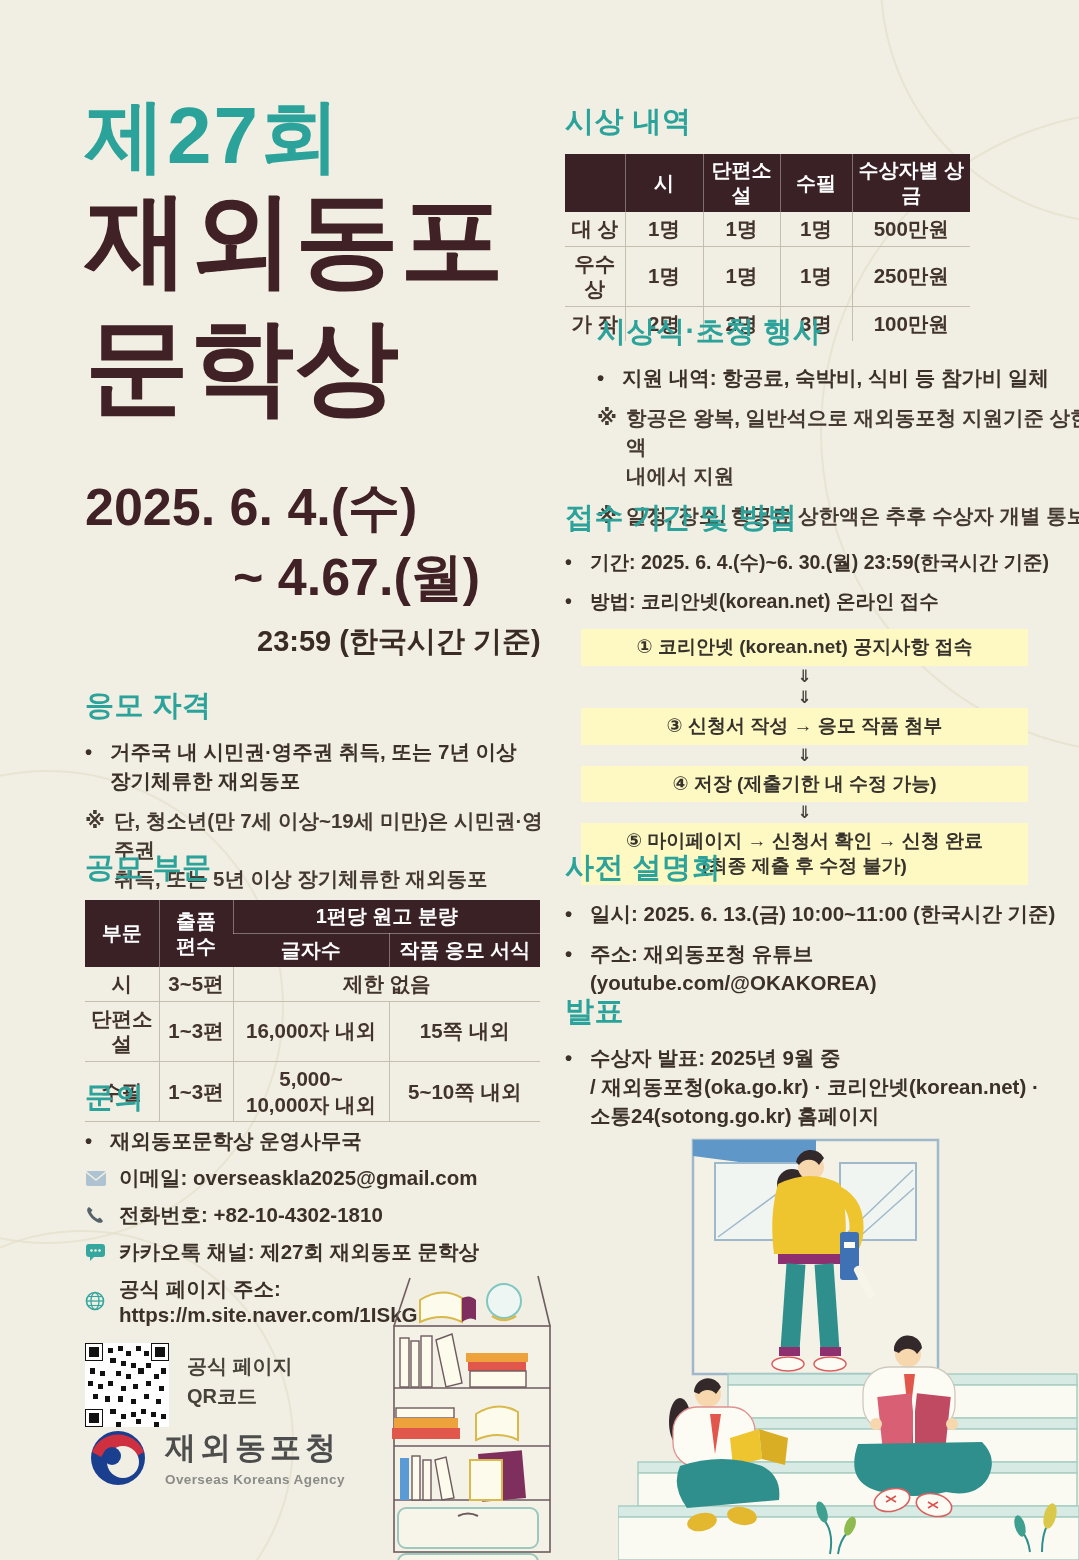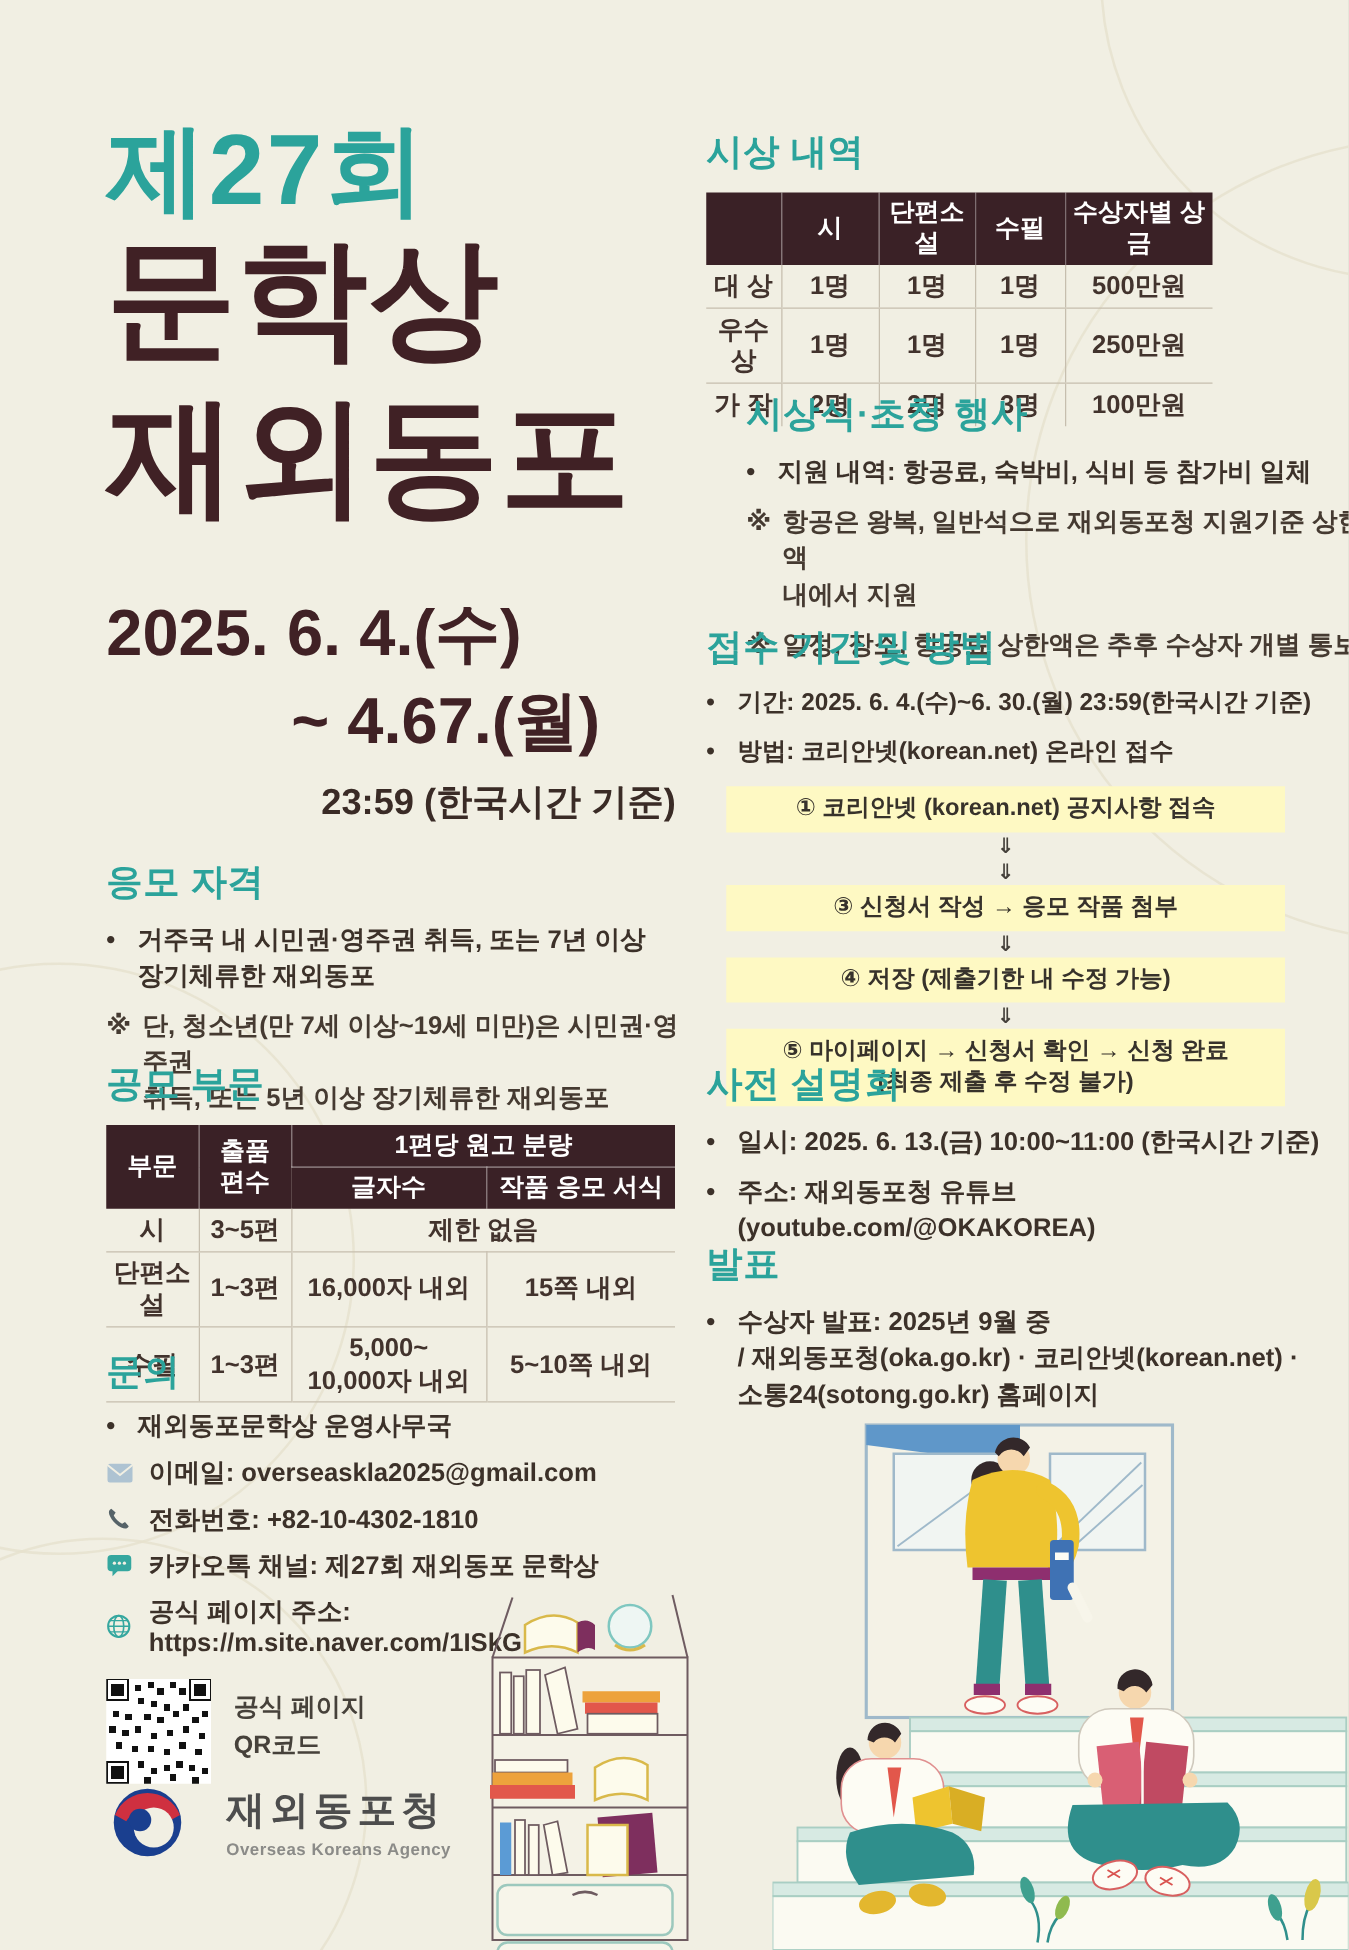--- a/index.html
+++ b/index.html
@@ -45,38 +45,38 @@
         padding:6px 4px;line-height:1.3;}
   .step-arrow{text-align:center;font-size:17px;line-height:1;padding:2px 0;color:#44403a;font-weight:700;}
 
   
   .contact-row{display:flex;align-items:center;gap:10px;margin-top:9px;font-size:20.5px;font-weight:600;color:#3c3129;}
   .contact-row .cicon{flex:0 0 24px;height:22px;display:flex;align-items:center;}
   .qr-row{display:flex;align-items:flex-start;gap:18px;margin-top:16px;}
   .qr-label{font-size:20px;font-weight:600;color:#46413a;line-height:1.5;margin-top:8px;}
 
   
-  .logo-row{display:flex;align-items:center;gap:30px;}
+  .logo-row{display:flex;align-items:center;gap:14px;}
   .logo-ko{font-size:31px;font-weight:700;color:#4d4d4d;letter-spacing:4px;}
   .logo-en{font-size:13.5px;font-weight:600;color:#8b8b88;margin-top:3px;letter-spacing:.4px;}
 </style>
 </head>
 <body>
 
 <div class="poster">
 
   <div class="bg-circle" style="left:820px;top:110px;width:640px;height:640px;"></div>
   <div class="bg-circle" style="left:-190px;top:770px;width:470px;height:470px;"></div>
   <div class="bg-circle" style="left:-130px;top:1230px;width:420px;height:420px;"></div>
   <div class="bg-circle" style="left:880px;top:-260px;width:480px;height:480px;"></div>
 
   <div class="abs" style="left:85px;top:96px;">
     <div class="title-edition">제27회</div>
+    <div class="title-name">재외동포</div>
     <div class="title-name">문학상</div>
-    <div class="title-name">재외동포</div>
   </div>
 
   <div class="abs" style="left:85px;top:472px;width:470px;">
     <div class="period-line">2025. 6. 4.(수)</div>
     <div class="period-line period-line2">~ 4.67.(월)</div>
     <div class="period-line3">23:59 (한국시간 기준)</div>
   </div>
 
   <div class="abs" style="left:85px;top:686px;width:465px;">
     <div class="sec-h">응모 자격</div>

